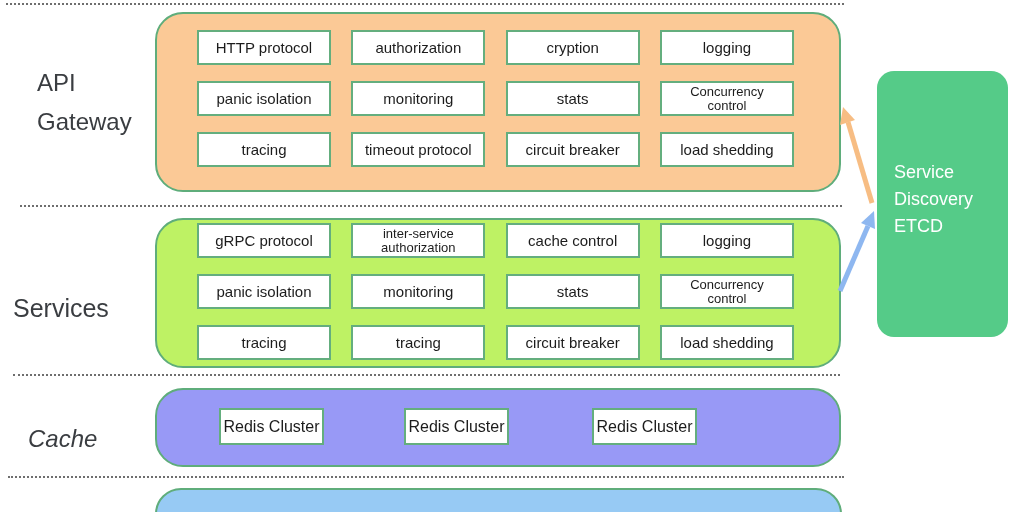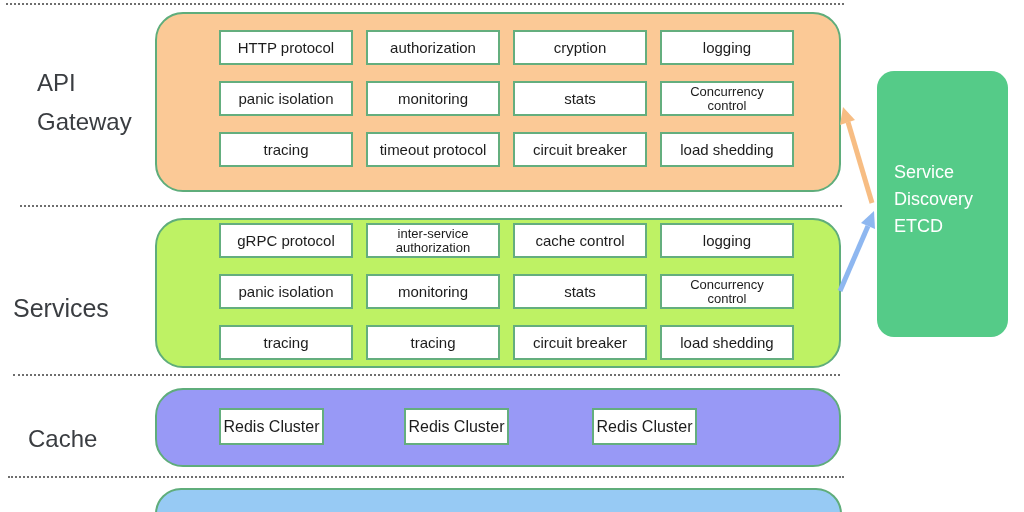--- a/index.html
+++ b/index.html
@@ -21,21 +21,20 @@
     color: #3a3d41;
     font-size: 24px;
     line-height: 39px;
     white-space: pre-line;
   }
   .container {
     position: absolute;
     box-sizing: border-box;
     border: 2px solid #5fad7b;
     border-radius: 28px;
-    padding-left: 22px;
   }
   .grid4 {
     display: grid;
     grid-template-columns: repeat(4, 134px);
     justify-content: space-between;
     grid-auto-rows: 35px;
     row-gap: 16px;
     box-sizing: border-box;
     height: 100%;
   }
@@ -94,21 +93,21 @@
 <div id="canvas">
 
   <div class="dotline" style="top:3px; left:6px; width:838px;"></div>
   <div class="dotline" style="top:205px; left:20px; width:822px;"></div>
   <div class="dotline" style="top:374px; left:13px; width:827px;"></div>
   <div class="dotline" style="top:476px; left:8px; width:836px;"></div>
 
   <div class="section-label" style="left:37px; top:63px;">API
 Gateway</div>
   <div class="section-label" style="left:13px; top:289px; font-size:25px;">Services</div>
-  <div class="section-label" style="left:28px; top:419px;">Cache</div>
+  <div class="section-label" style="left:28px; top:419px;font-style:italic;">Cache</div>
 
   <div class="container" style="left: 155px; top: 12px; width: 686px; height: 180px; background-color: rgb(251, 201, 150);">
     <div class="grid4" id="gateway-grid">
       <div class="wbox">HTTP protocol</div>
       <div class="wbox">authorization</div>
       <div class="wbox">cryption</div>
       <div class="wbox">logging</div>
       <div class="wbox">panic isolation</div>
       <div class="wbox">monitoring</div>
       <div class="wbox">stats</div>

